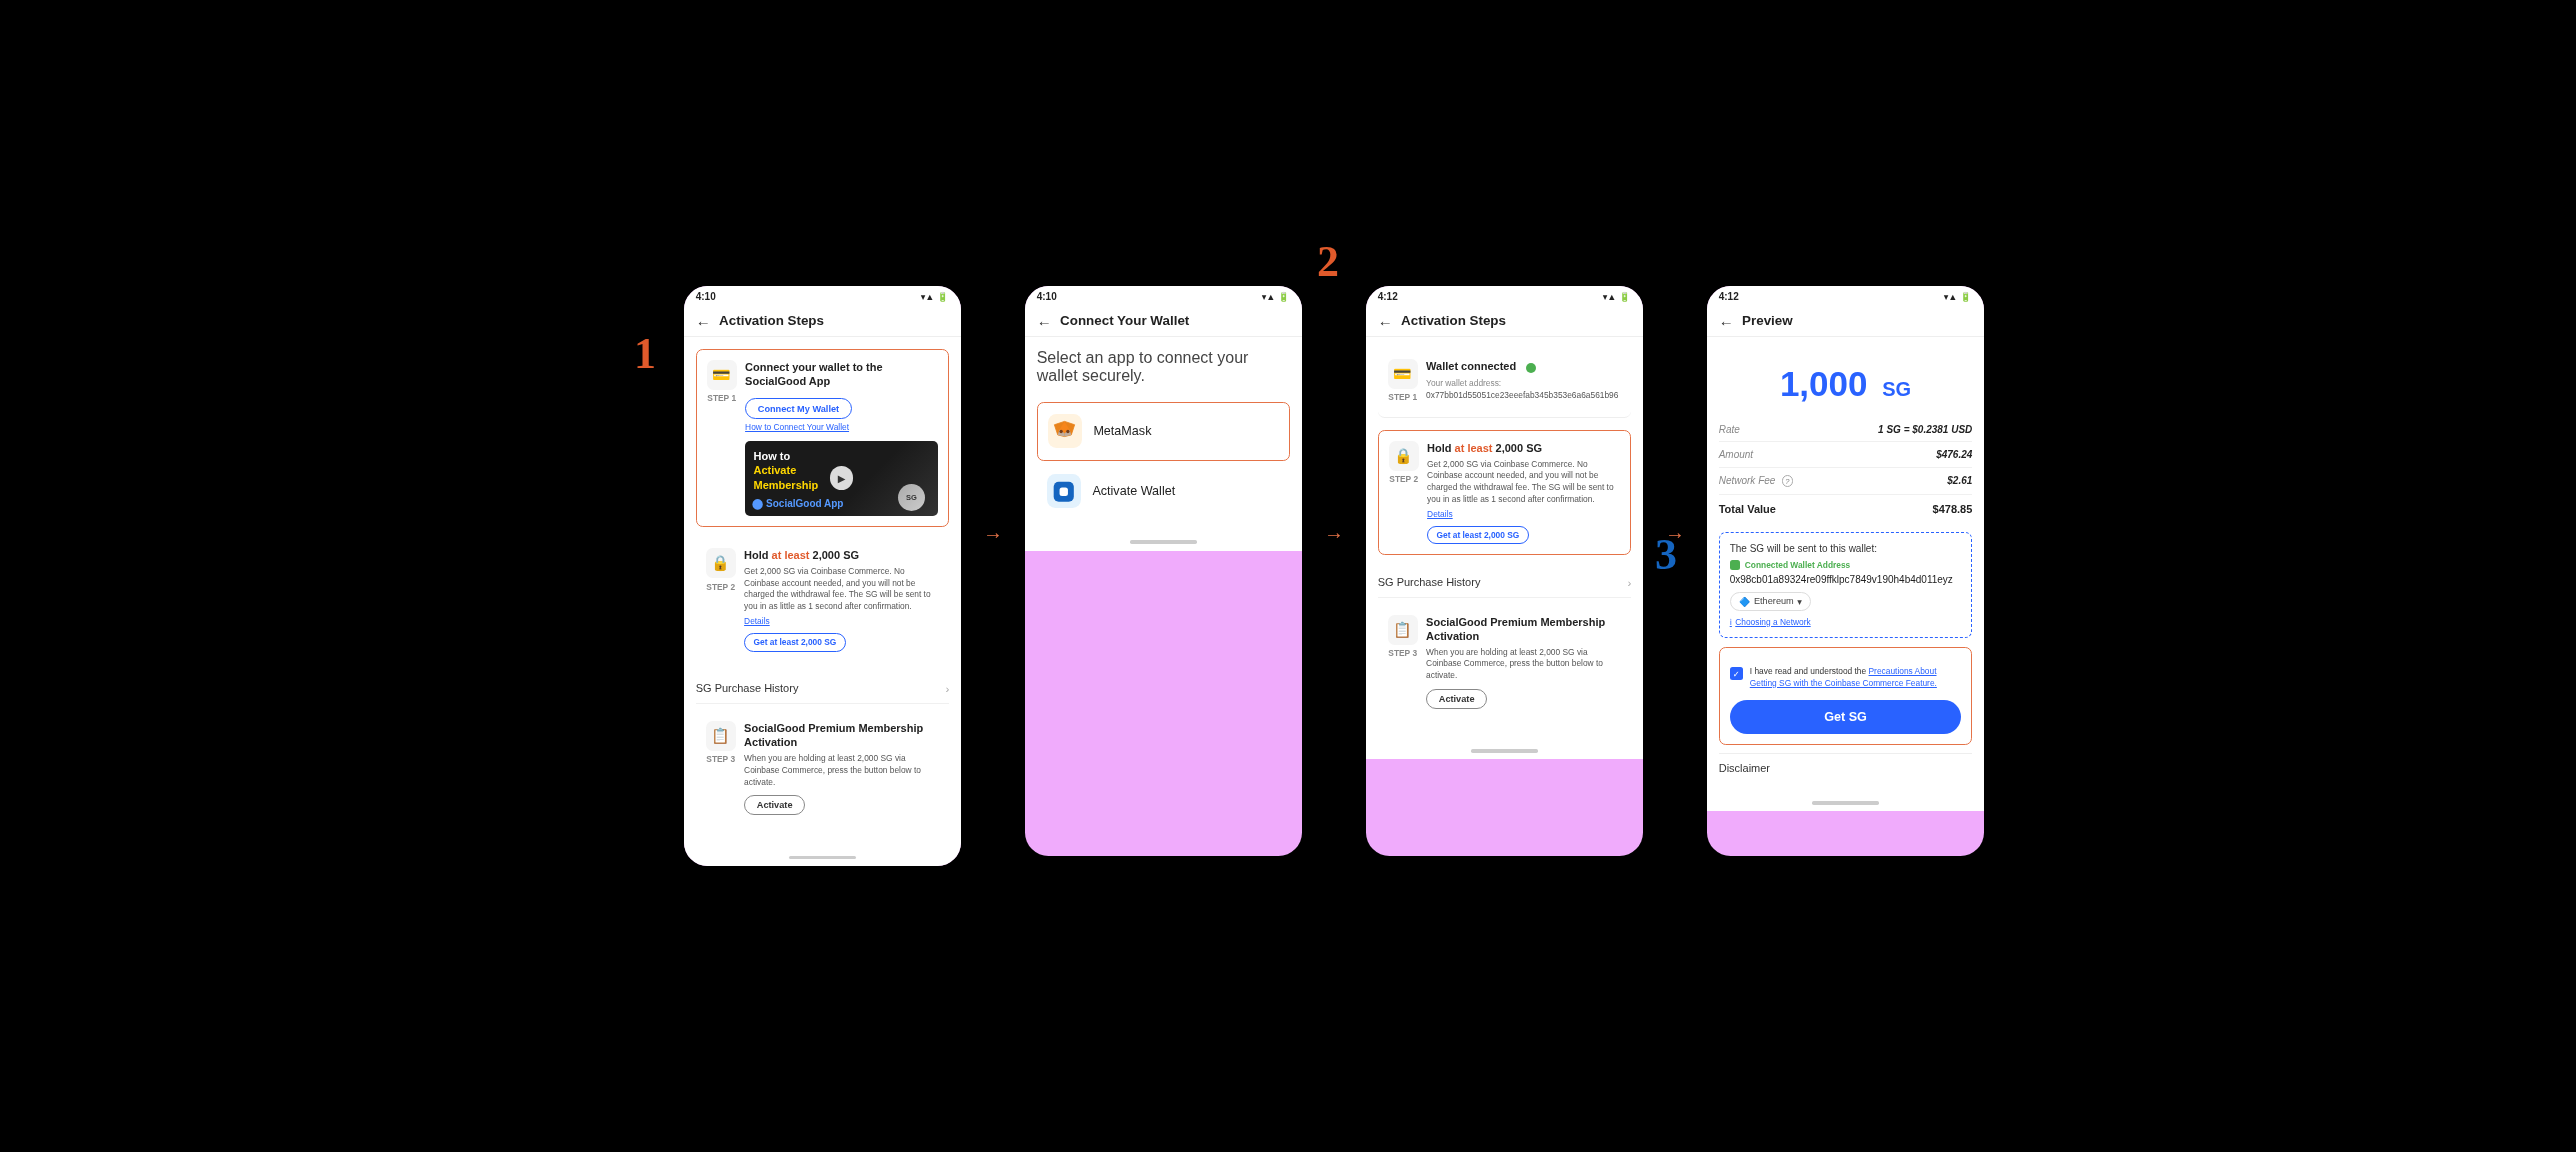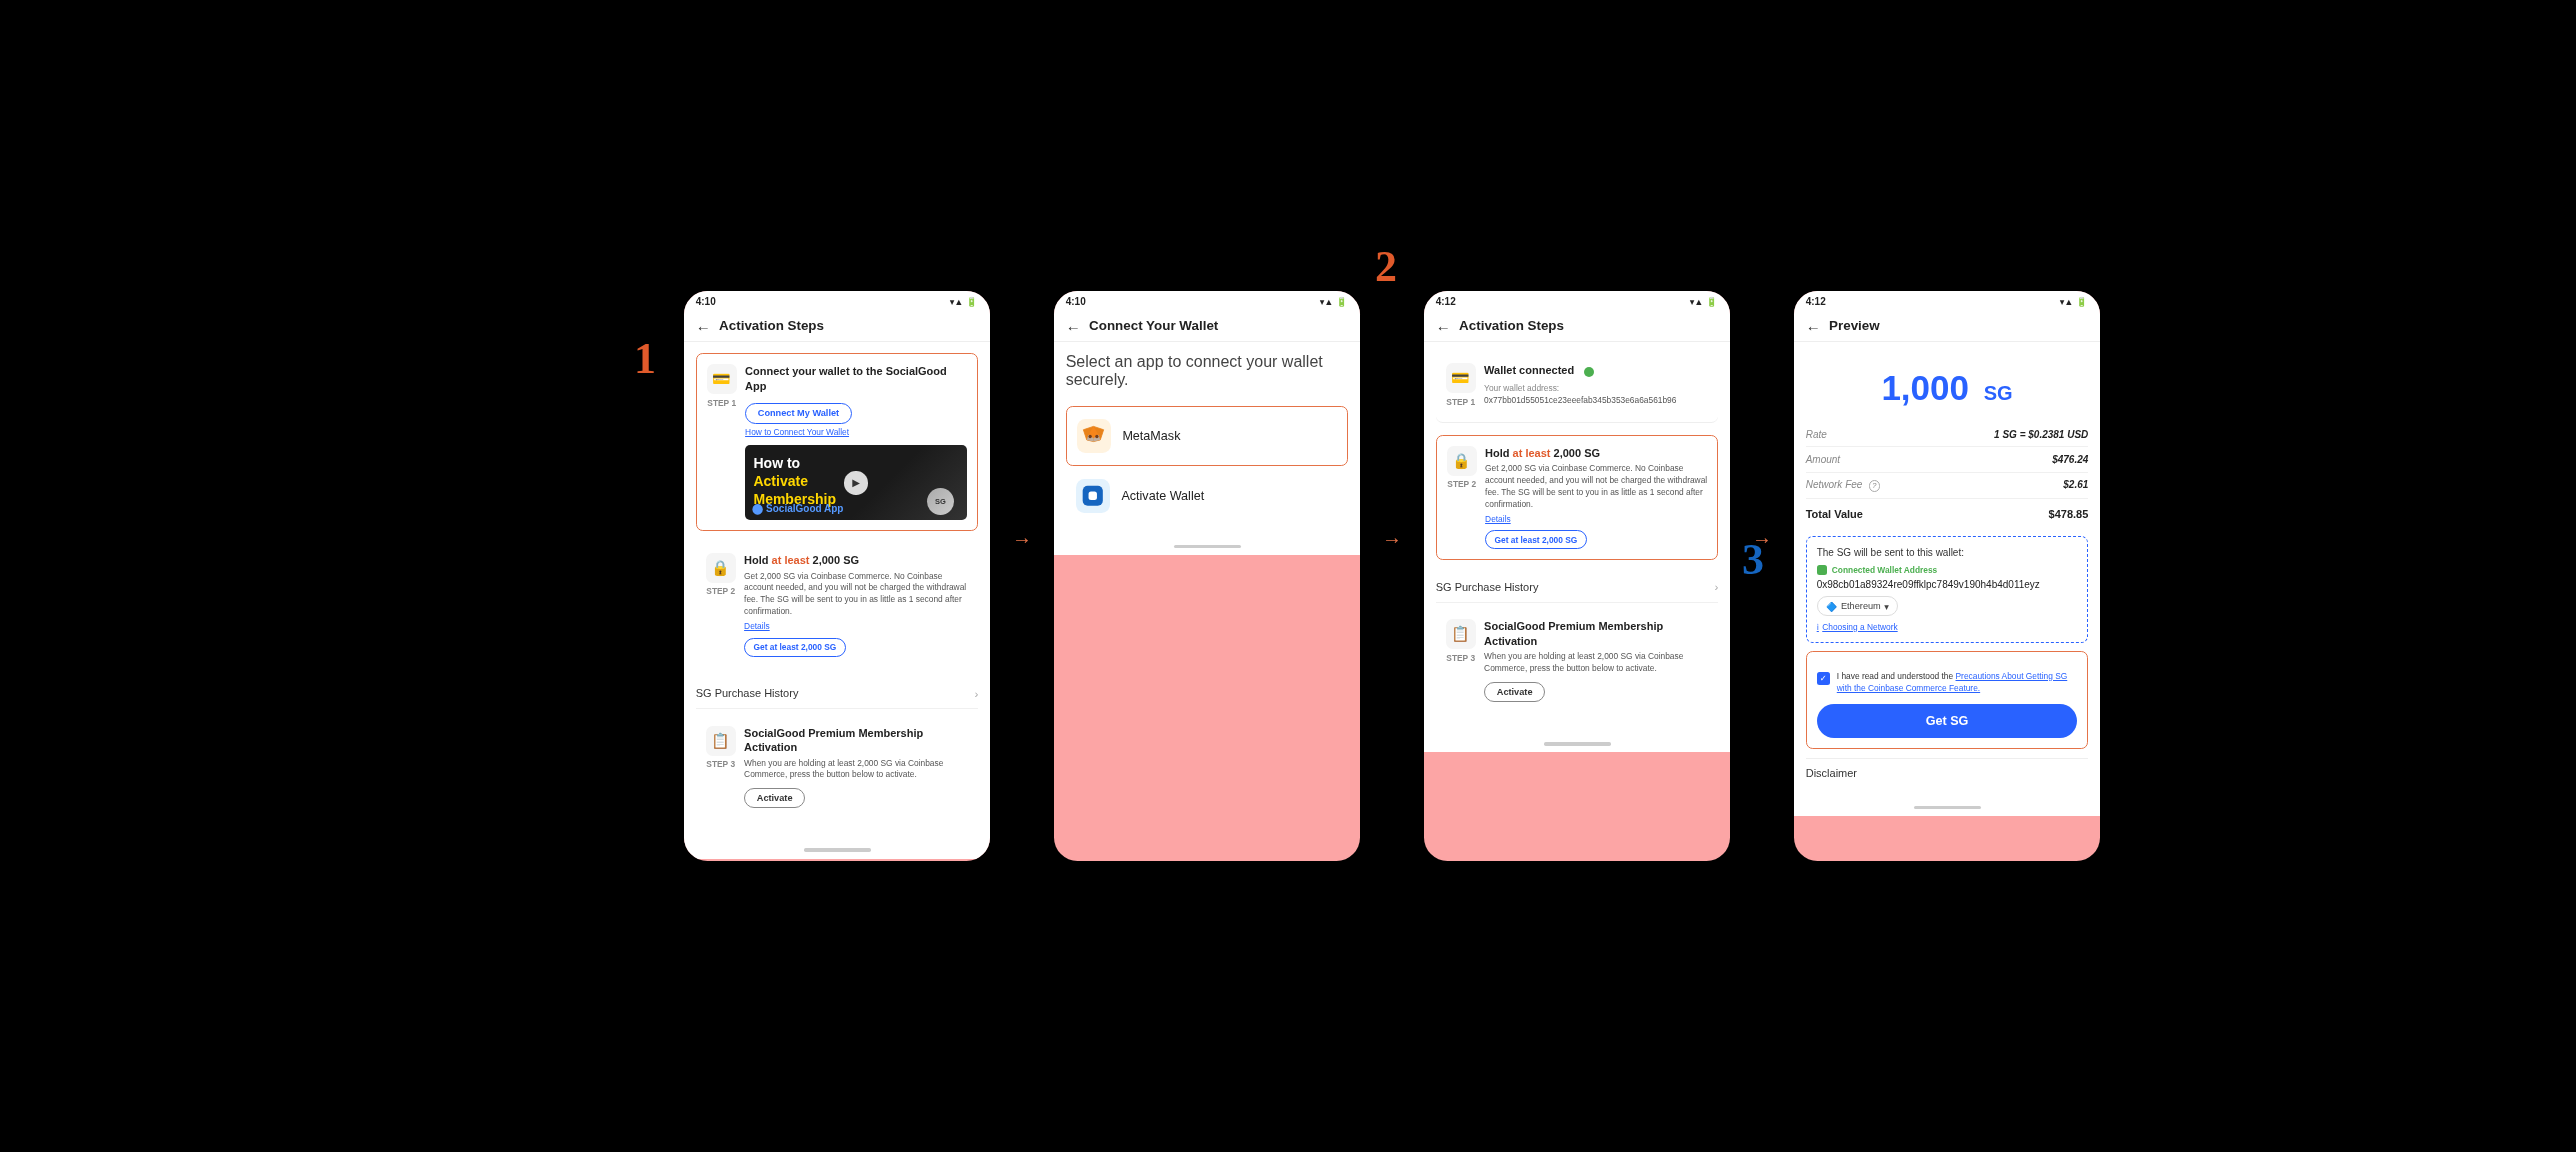--- a/index.html
+++ b/index.html
@@ -14,23 +14,23 @@
     }
     .scene {
       display: flex;
       align-items: flex-start;
       gap: 0px;
       position: relative;
       width: 100%;
       max-width: 1258px;
     }
     .phone {
-      width: 306px;
+      width: 277px;
       min-height: 570px;
-      background: #fca5a5;
+      background: #f0abfc;
       border-radius: 23.5px;
       overflow: hidden;
       position: relative;
       flex-shrink: 0;
       box-shadow: 0 3.4px 20px rgba(0,0,0,0.4);
       margin: 0 15px;
     }
     .phone-status-bar {
       display: flex;
       justify-content: space-between;
@@ -152,21 +152,21 @@
       align-items: center;
       justify-content: center;
       position: relative;
       overflow: hidden;
     }
     .video-thumb-text {
       position: absolute;
       left: 8.4px;
       top: 8.4px;
       color: #fff;
-      font-size: 14px;
+      font-size: 11px;
       font-weight: 700;
       line-height: 1.3;
     }
     .video-thumb-text .gold { color: #FFD700; }
     .play-btn {
       width: 23.5px;
       height: 23.5px;
       border-radius: 50%;
       background: rgba(255,255,255,0.85);
       display: flex;

